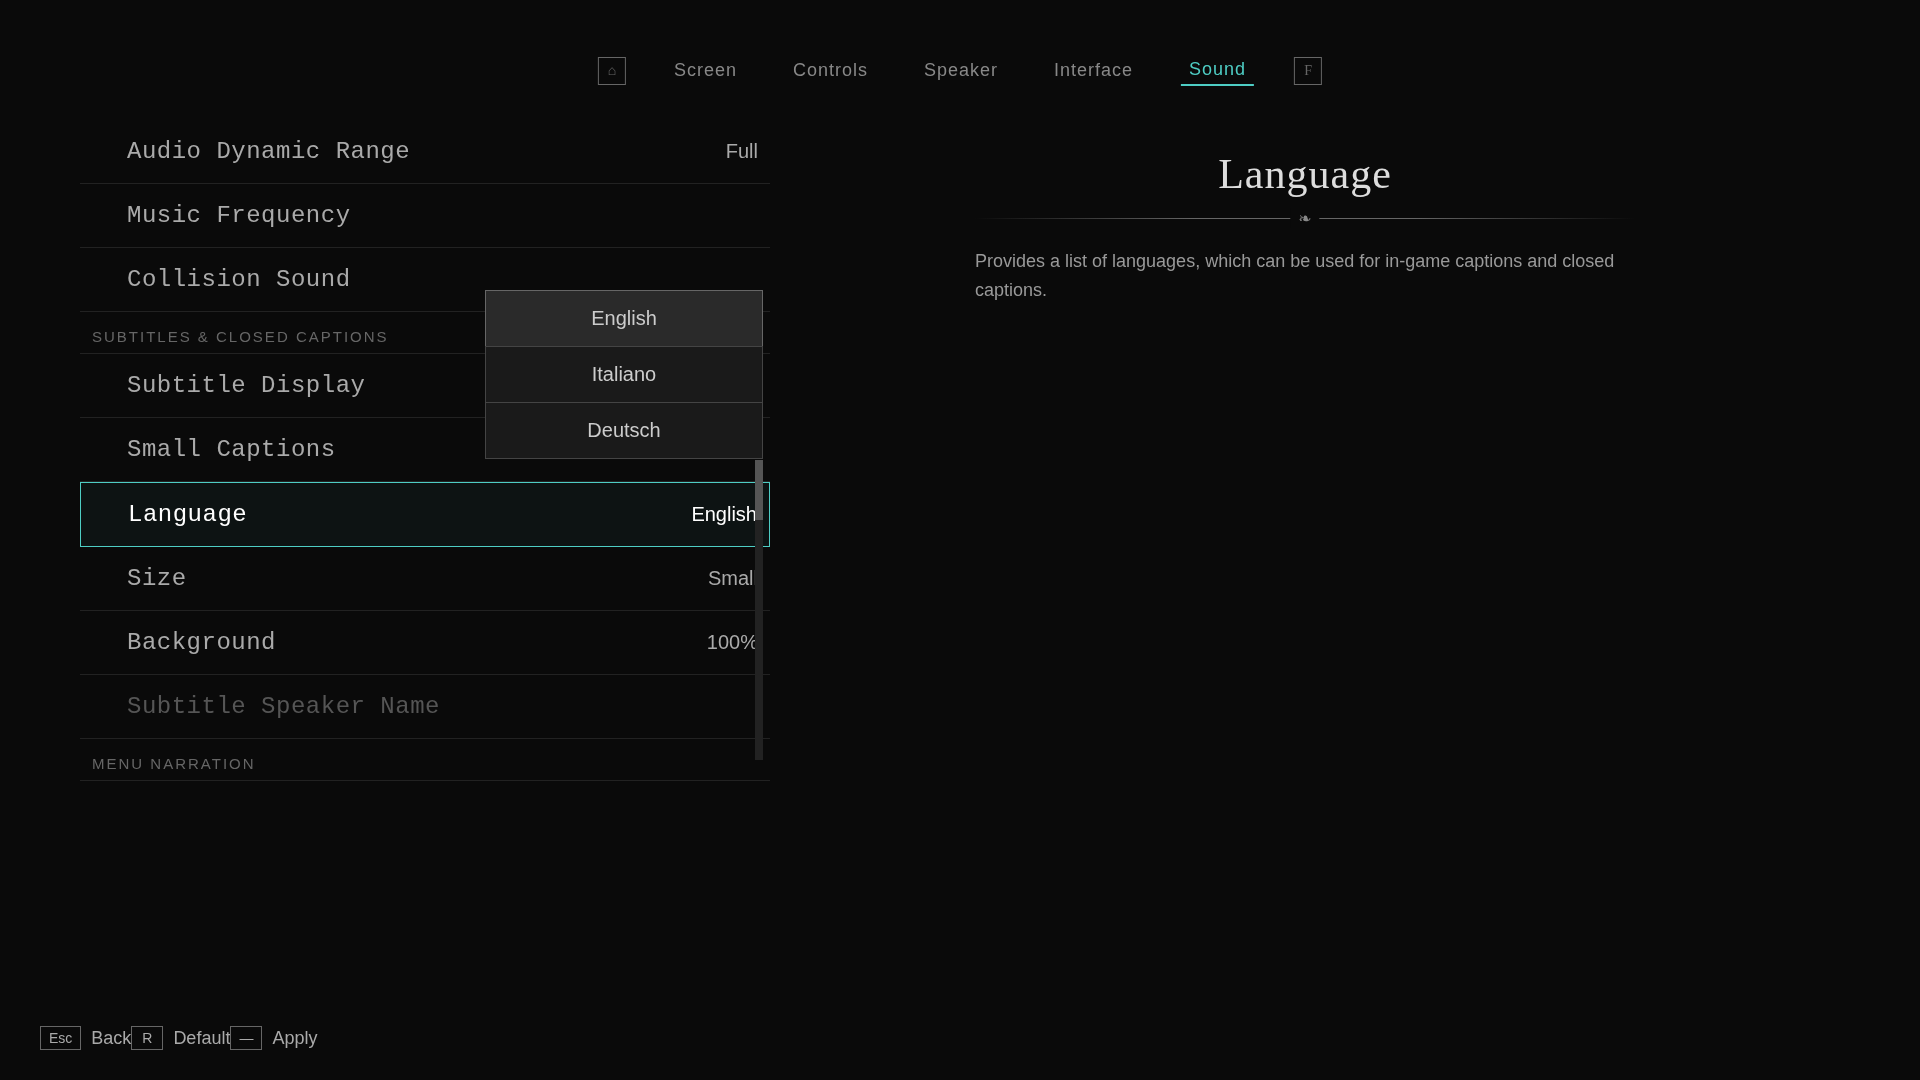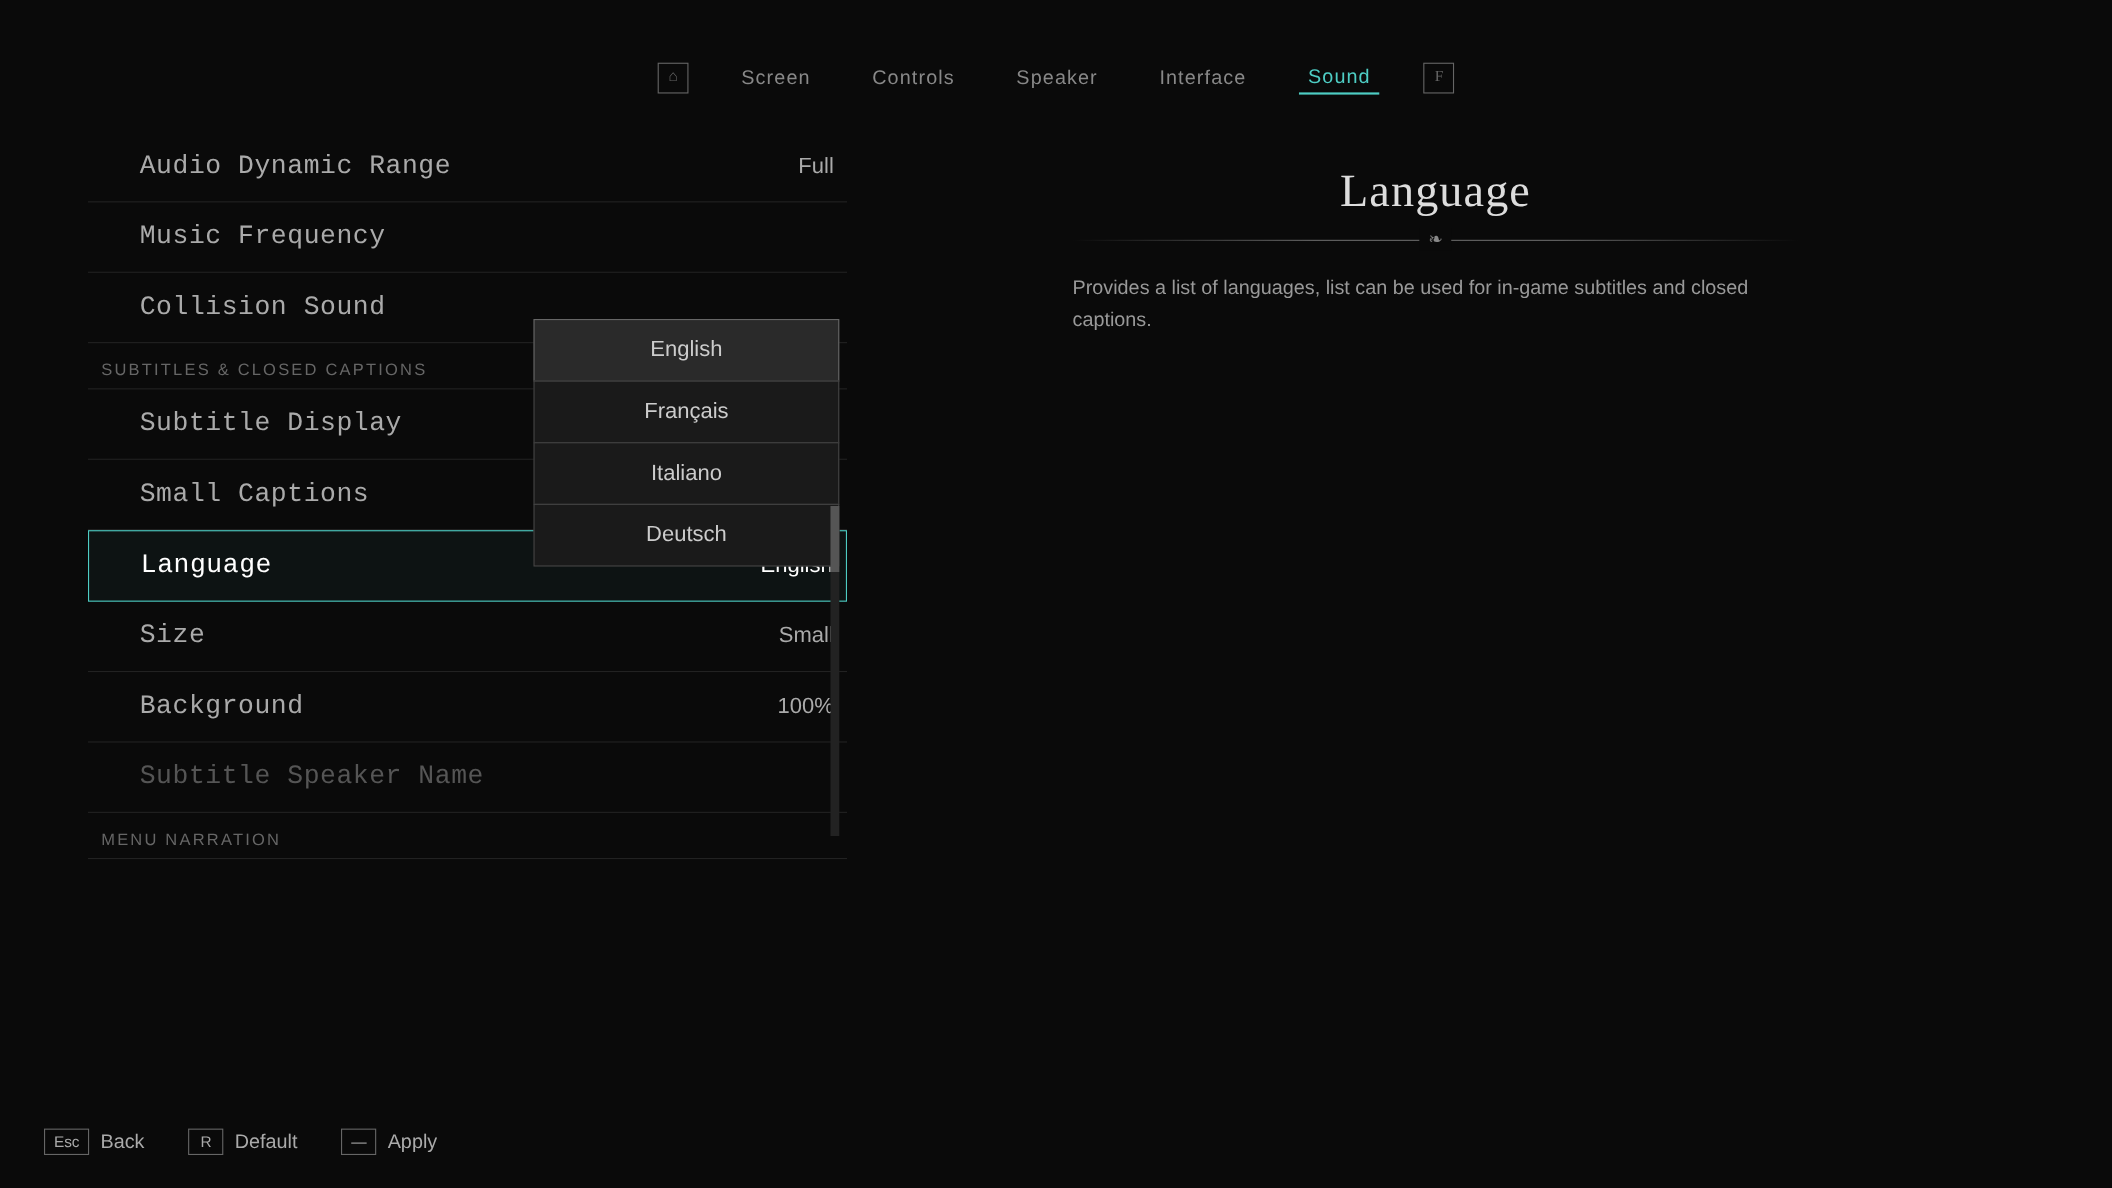--- a/index.html
+++ b/index.html
@@ -202,21 +202,20 @@
     }
 
     
     .bottom-bar {
       position: absolute;
       bottom: 30px;
       left: 40px;
       right: 24px;
       display: flex;
       align-items: center;
-      gap: 40px;
     }
 
     .bottom-action {
       display: flex;
       align-items: center;
       gap: 10px;
       color: #aaa;
       font-size: 18px;
       font-family: 'Arial', sans-serif;
     }
@@ -301,34 +300,33 @@
         <span class="setting-label">Subtitle Speaker Name</span>
         <span class="setting-value"></span>
       </div>
 
       <div class="section-header">MENU NARRATION</div>
 
     </div>
 
     <div class="dropdown-overlay">
       <div class="dropdown-item selected">English</div>
-      <div class="dropdown-item">Français</div>
       <div class="dropdown-item">Italiano</div>
       <div class="dropdown-item">Deutsch</div>
 
       <div class="scrollbar-track">
         <div class="scrollbar-thumb"></div>
       </div>
     </div>
   </div>
 
   <div class="right-panel">
     <h2 class="info-title">Language</h2>
     <div class="info-divider"></div>
-    <p class="info-description">Provides a list of languages, list can be used for in-game subtitles and closed captions.</p>
+    <p class="info-description">Provides a list of languages, which can be used for in-game captions and closed captions.</p>
   </div>
 
 </div>
 
 <div class="bottom-bar">
   <div class="bottom-action">
     <span class="key-badge">Esc</span>
     <span>Back</span>
   </div>
   <div class="bottom-action">

